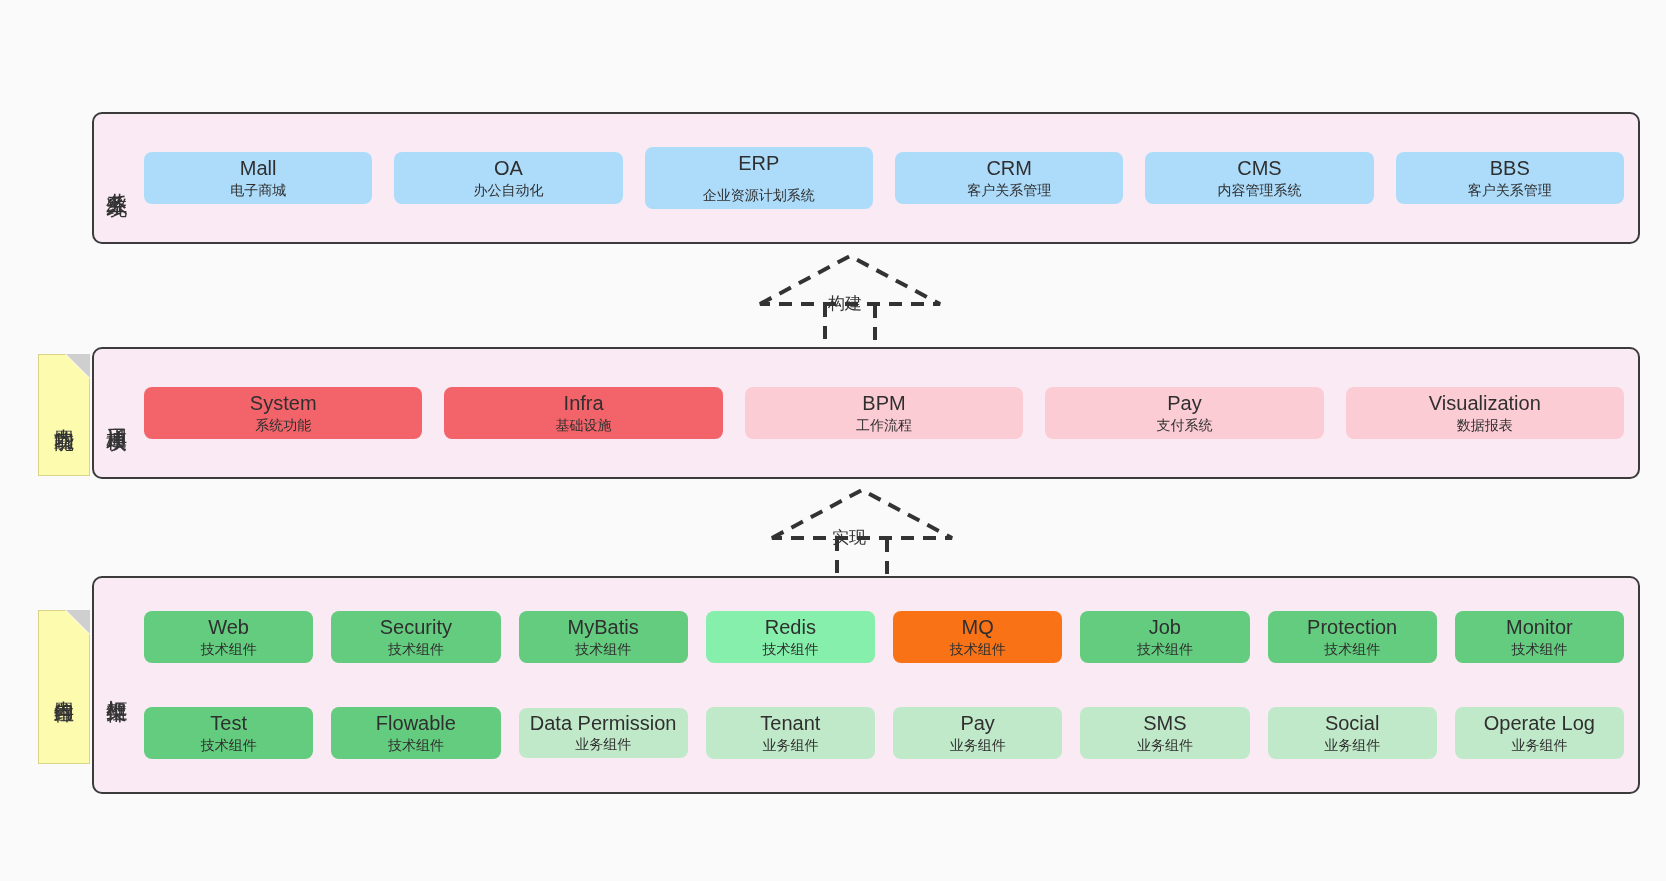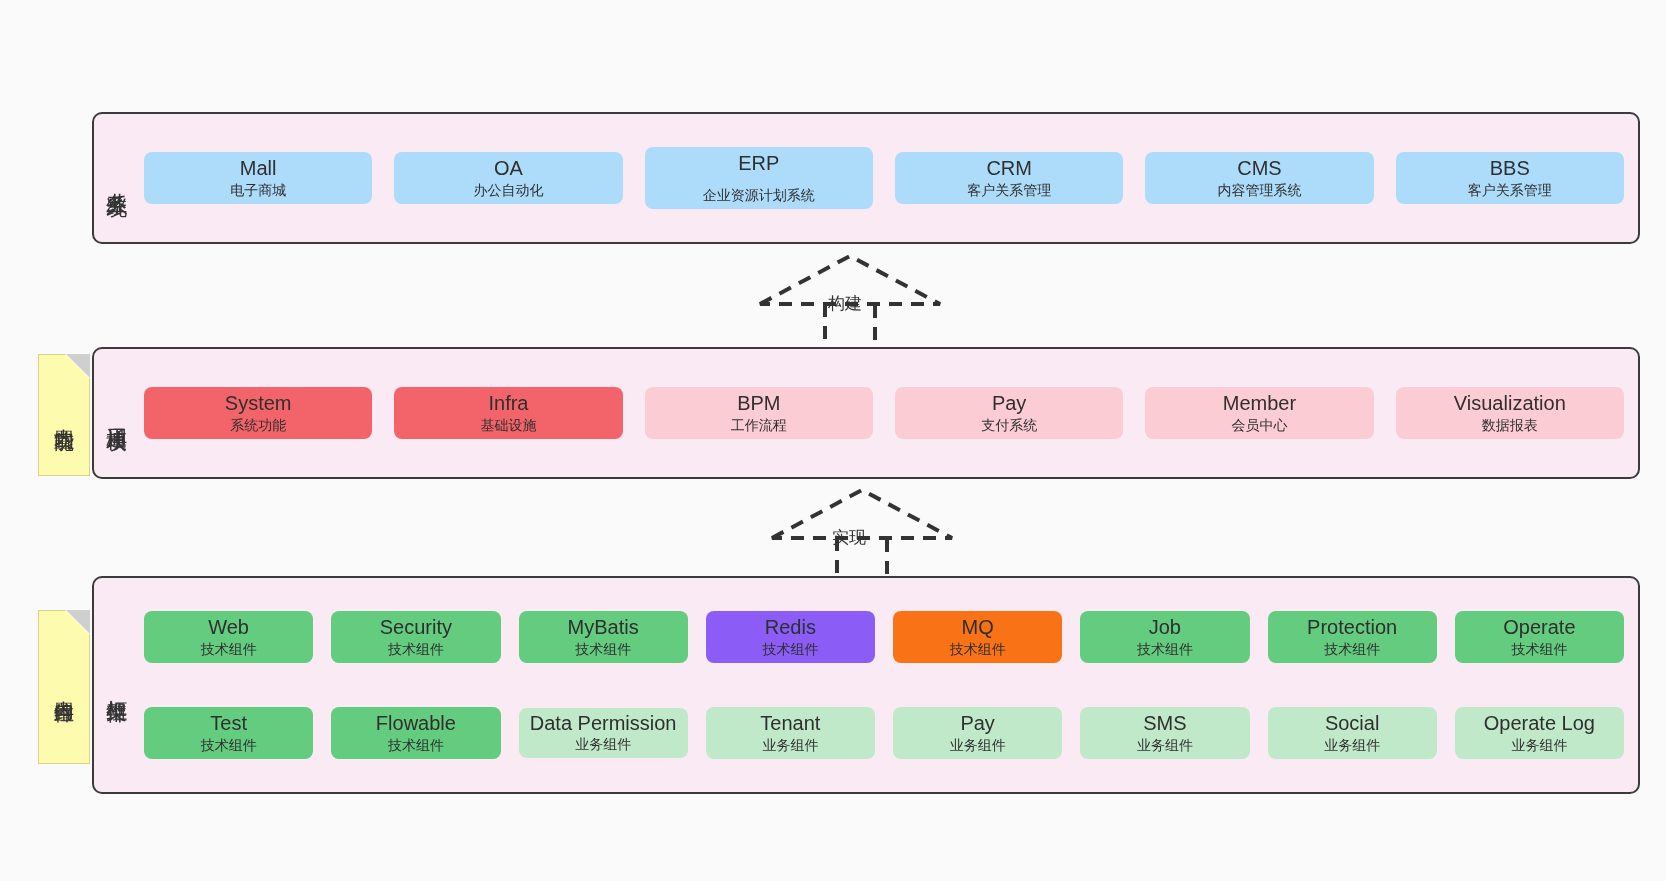--- a/index.html
+++ b/index.html
@@ -223,24 +223,20 @@
         </div>
         <div class="card pinky" style="background: rgb(252, 204, 213);">
           <div class="l1">BPM</div>
           <div class="l2">工作流程</div>
         </div>
         <div class="card pinky" style="background: rgb(252, 204, 213);">
           <div class="l1">Pay</div>
           <div class="l2">支付系统</div>
         </div>
         <div class="card pinky" style="background: rgb(252, 204, 213);">
-          <div class="l1">Member</div>
-          <div class="l2">会员中心</div>
-        </div>
-        <div class="card pinky" style="background: rgb(252, 204, 213);">
           <div class="l1">Visualization</div>
           <div class="l2">数据报表</div>
         </div>
       </div>
     </div>
   </div>
 
   <div class="connector" id="conn-impl">
     <svg width="220" height="105" viewBox="0 0 220 105">
       <path d="M 20 52 L 110 4 L 200 52 Z" fill="#fafafa" stroke="#333333" stroke-width="4" stroke-dasharray="13 9" stroke-linejoin="miter"></path>
@@ -264,38 +260,38 @@
           <div class="l2">技术组件</div>
         </div>
         <div class="card greeny" style="background: rgb(99, 204, 126);">
           <div class="l1">Security</div>
           <div class="l2">技术组件</div>
         </div>
         <div class="card greeny" style="background: rgb(99, 204, 126);">
           <div class="l1">MyBatis</div>
           <div class="l2">技术组件</div>
         </div>
-        <div class="card greeny" style="background: #8b5cf6;">
+        <div class="card greeny" style="background: #86efac;">
           <div class="l1">Redis</div>
           <div class="l2">技术组件</div>
         </div>
         <div class="card greeny" style="background: #f97316;">
           <div class="l1">MQ</div>
           <div class="l2">技术组件</div>
         </div>
         <div class="card greeny" style="background: rgb(99, 204, 126);">
           <div class="l1">Job</div>
           <div class="l2">技术组件</div>
         </div>
         <div class="card greeny" style="background: rgb(99, 204, 126);">
           <div class="l1">Protection</div>
           <div class="l2">技术组件</div>
         </div>
         <div class="card greeny" style="background: rgb(99, 204, 126);">
-          <div class="l1">Operate</div>
+          <div class="l1">Monitor</div>
           <div class="l2">技术组件</div>
         </div>
       </div>
 
       <div class="row">
         <div class="card greeny" style="background: rgb(99, 204, 126);">
           <div class="l1">Test</div>
           <div class="l2">技术组件</div>
         </div>
         <div class="card greeny" style="background: rgb(99, 204, 126);">

